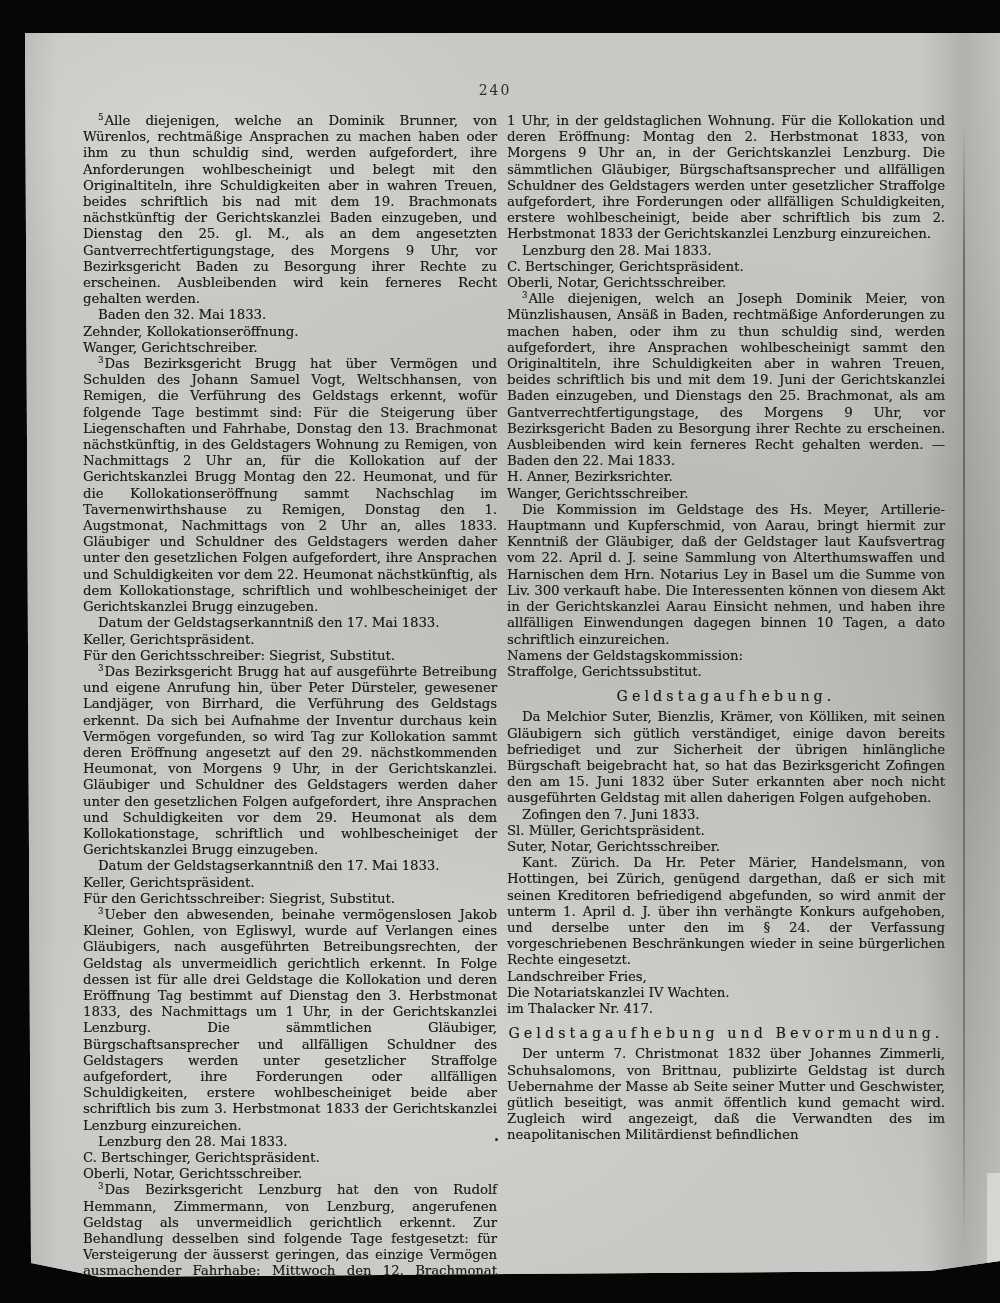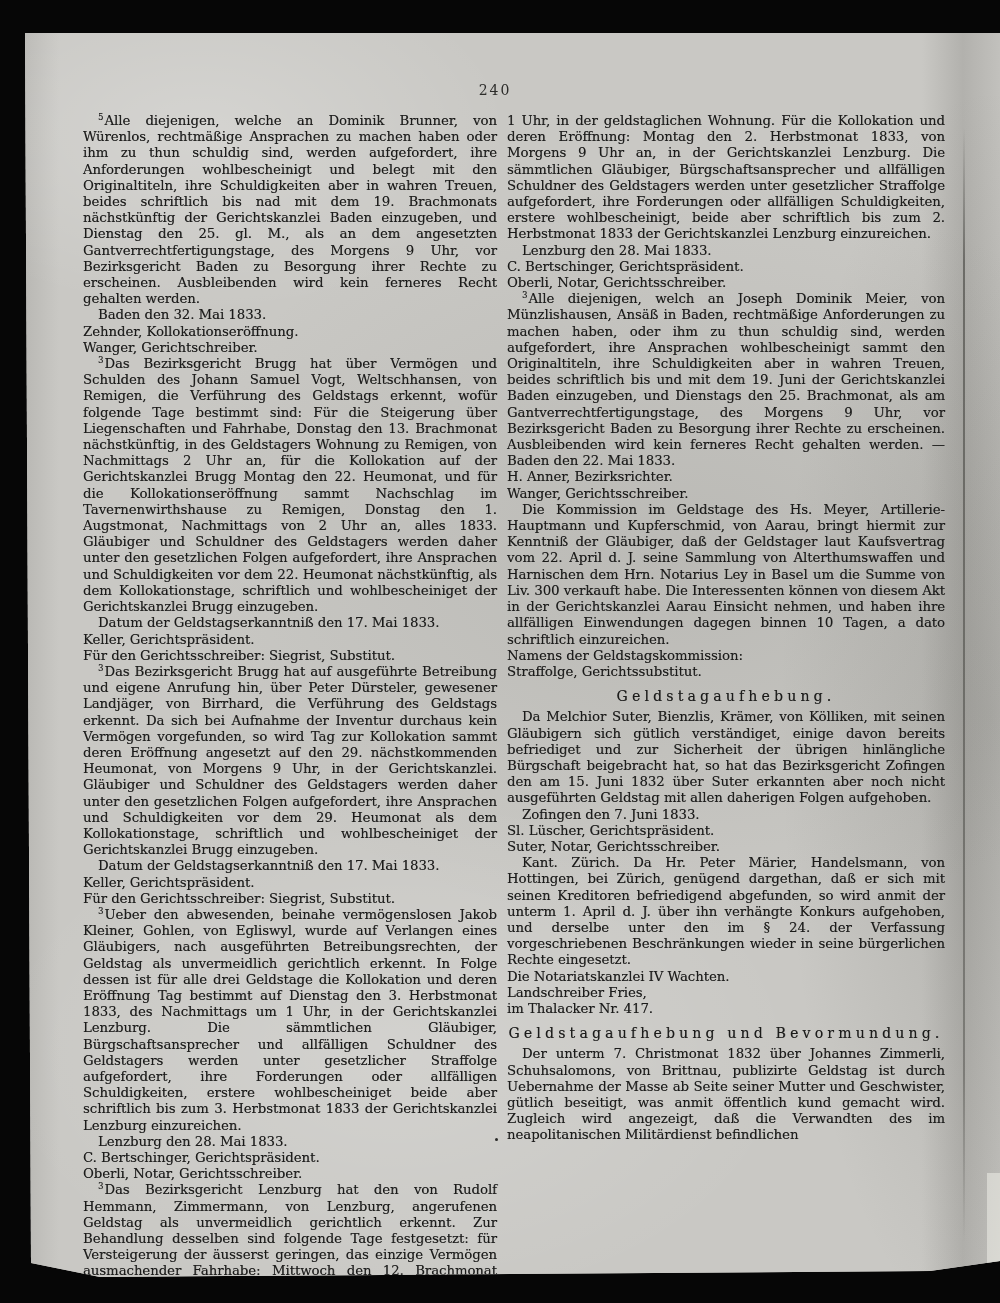--- a/index.html
+++ b/index.html
@@ -72,25 +72,25 @@
         <p class="sig">Oberli, Notar, Gerichtsschreiber.</p>
         <p class="para"><sup class="mark">3</sup><span>Alle diejenigen, welch an Joseph Dominik Meier, von Münzlishausen, Ansäß in Baden, rechtmäßige Anforderungen zu machen haben, oder ihm zu thun schuldig sind, werden aufgefordert, ihre Ansprachen wohlbescheinigt sammt den Originaltiteln, ihre Schuldigkeiten aber in wahren Treuen, beides schriftlich bis und mit dem 19. Juni der Gerichtskanzlei Baden einzugeben, und Dienstags den 25. Brachmonat, als am Gantverrechtfertigungstage, des Morgens 9 Uhr, vor Bezirksgericht Baden zu Besorgung ihrer Rechte zu erscheinen. Ausbleibenden wird kein ferneres Recht gehalten werden. — Baden den 22. Mai 1833.</span></p>
         <p class="sig">H. Anner, Bezirksrichter.</p>
         <p class="sig">Wanger, Gerichtsschreiber.</p>
         <p class="para">Die Kommission im Geldstage des Hs. Meyer, Artillerie-Hauptmann und Kupferschmid, von Aarau, bringt hiermit zur Kenntniß der Gläubiger, daß der Geldstager laut Kaufsvertrag vom 22. April d. J. seine Sammlung von Alterthumswaffen und Harnischen dem Hrn. Notarius Ley in Basel um die Summe von Liv. 300 verkauft habe. Die Interessenten können von diesem Akt in der Gerichtskanzlei Aarau Einsicht nehmen, und haben ihre allfälligen Einwendungen dagegen binnen 10 Tagen, a dato schriftlich einzureichen.</p>
         <p class="sig">Namens der Geldstagskommission:</p>
         <p class="sig">Straffolge, Gerichtssubstitut.</p>
         <p class="heading">Geldstagaufhebung.</p>
         <p class="para">Da Melchior Suter, Bienzlis, Krämer, von Kölliken, mit seinen Gläubigern sich gütlich verständiget, einige davon bereits befriediget und zur Sicherheit der übrigen hinlängliche Bürgschaft beigebracht hat, so hat das Bezirksgericht Zofingen den am 15. Juni 1832 über Suter erkannten aber noch nicht ausgeführten Geldstag mit allen daherigen Folgen aufgehoben.</p>
         <p class="dateline">Zofingen den 7. Juni 1833.</p>
-        <p class="sig">Sl. Lüscher, Gerichtspräsident.</p>
+        <p class="sig">Sl. Müller, Gerichtspräsident.</p>
         <p class="sig">Suter, Notar, Gerichtsschreiber.</p>
         <p class="para">Kant. Zürich. Da Hr. Peter Märier, Handelsmann, von Hottingen, bei Zürich, genügend dargethan, daß er sich mit seinen Kreditoren befriedigend abgefunden, so wird anmit der unterm 1. April d. J. über ihn verhängte Konkurs aufgehoben, und derselbe unter den im § 24. der Verfassung vorgeschriebenen Beschränkungen wieder in seine bürgerlichen Rechte eingesetzt.</p>
+        <p class="sig sig-pr1">Landschreiber Fries,</p>
         <p class="sig">Die Notariatskanzlei IV Wachten.</p>
-        <p class="sig sig-pr1">Landschreiber Fries,</p>
         <p class="sig sig-pr2">im Thalacker Nr. 417.</p>
         <p class="heading">Geldstagaufhebung und Bevormundung.</p>
         <p class="para">Der unterm 7. Christmonat 1832 über Johannes Zimmerli, Schuhsalomons, von Brittnau, publizirte Geldstag ist durch Uebernahme der Masse ab Seite seiner Mutter und Geschwister, gütlich beseitigt, was anmit öffentlich kund gemacht wird. Zugleich wird angezeigt, daß die Verwandten des im neapolitanischen Militärdienst befindlichen</p>
       </div>
 
     </div>
 
     <div class="crease"></div>
     <div class="edge-light"></div>
     <div class="speck" style="left:470px;top:1105px;width:3px;height:3px;"></div>

